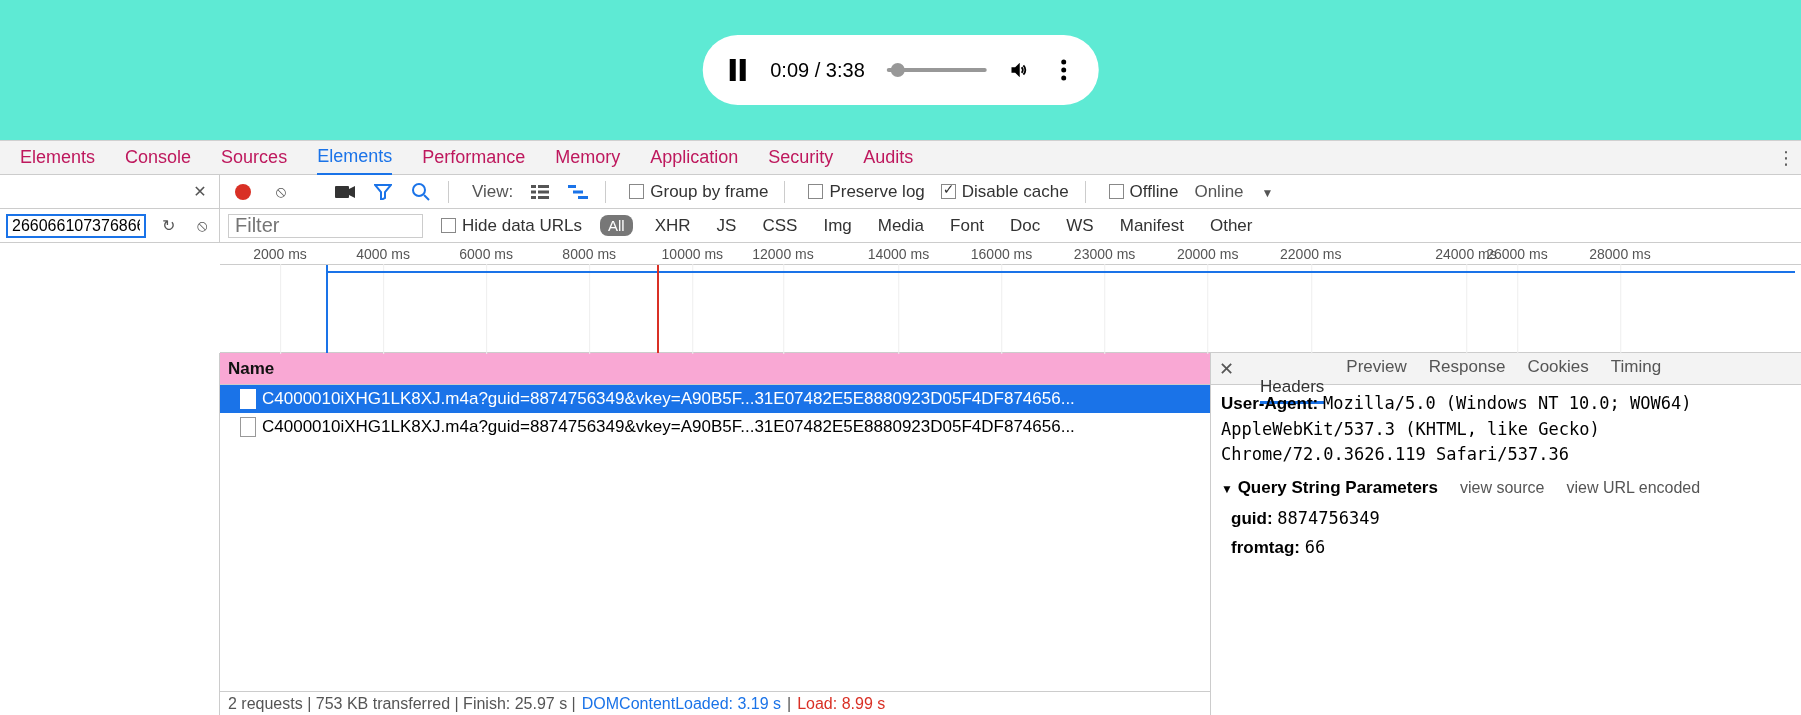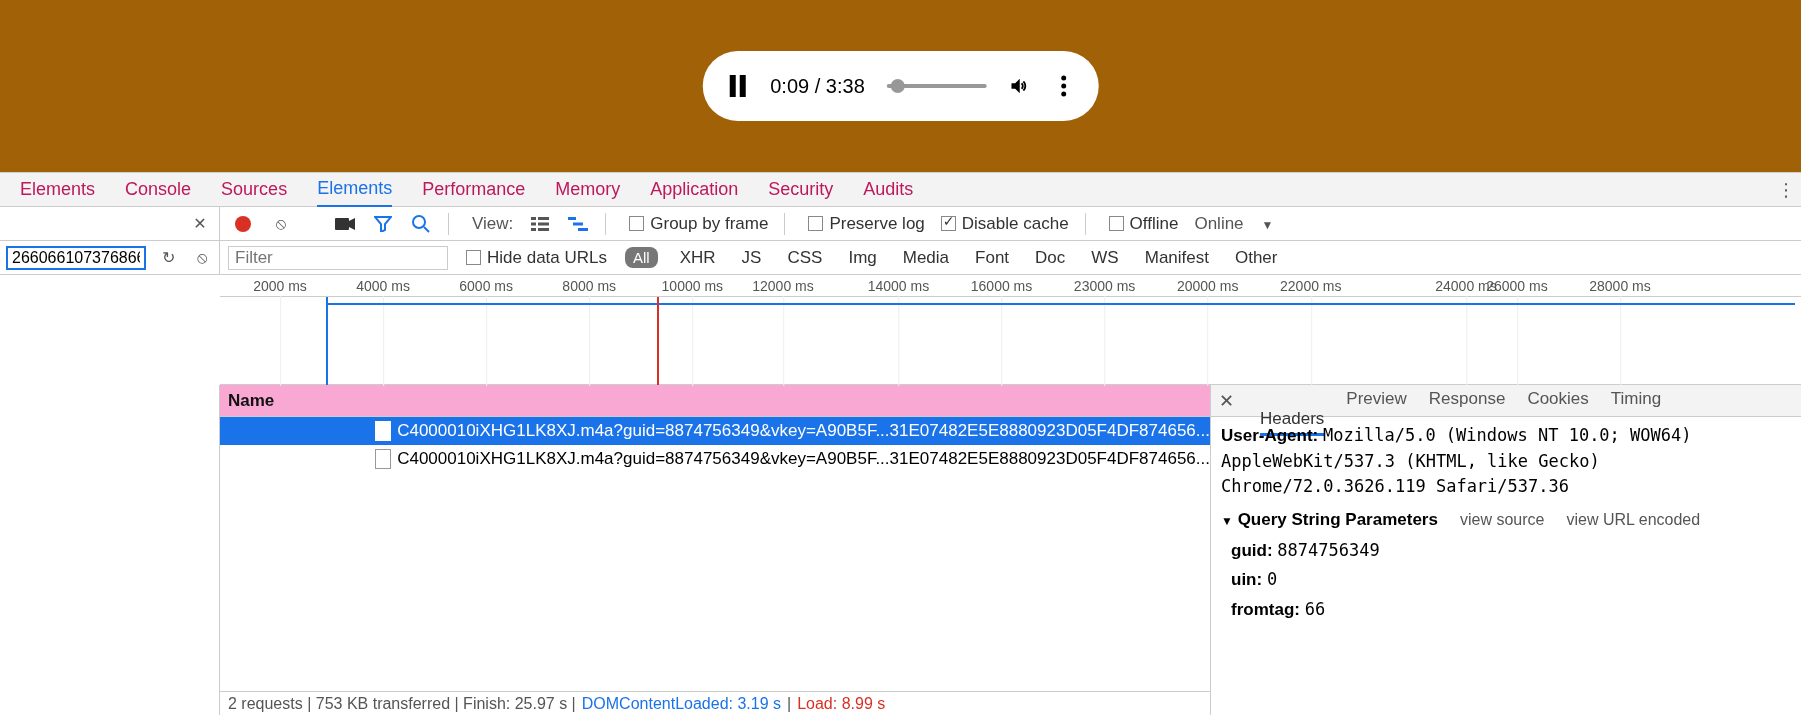--- a/index.html
+++ b/index.html
@@ -1,17 +1,17 @@
 <!DOCTYPE html>
 <html><head>
 <meta charset="utf-8">
 <style>
   * { box-sizing: border-box; margin: 0; padding: 0; font-family: "Segoe UI", Arial, sans-serif; }
   body { width: 1801px; height: 715px; overflow: hidden; background: #fff; display: flex; flex-direction: column; }
-  .black-area { background: #a16207; height: 172px; position: relative; }
+  .black-area { background: #5eead4; height: 140px; position: relative; }
   .media-pill { position: absolute; left: 50%; top: 50%; transform: translate(-50%, -50%); background: #fff; border-radius: 40px; height: 70px; display: flex; align-items: center; padding: 0 24px; gap: 22px; }
   .media-pill .time { font-size: 20px; color: #000; }
   .media-pill .track { width: 100px; height: 4px; background: #000; border-radius: 2px; position: relative; opacity: .4; }
   .media-pill .track::before { content: ""; position: absolute; left: 4px; top: -5px; width: 14px; height: 14px; background: #000; border-radius: 50%; }
   .media-pill svg { display: block; }
 
   .devtools { flex: 1; display: flex; flex-direction: column; border-top: 1px solid #d0d0d0; min-height: 0; }
   .tabs-row { display: flex; align-items: center; height: 34px; border-bottom: 1px solid #ccc; background: #f3f3f3; padding-left: 20px; gap: 30px; }
   .tabs-row .tab { font-size: 18px; color: #be185d; padding: 6px 0; cursor: pointer; }
   .tabs-row .tab.active { color: #1a73e8; border-bottom: 3px solid #1a73e8; }
@@ -27,38 +27,38 @@
   .vlabel { font-size: 17px; color: #555; }
   .cb { width: 15px; height: 15px; border: 1px solid #888; display: inline-block; vertical-align: middle; margin-right: 6px; position: relative; }
   .cb.checked::after { content: "✓"; position: absolute; top: -4px; left: 1px; font-size: 14px; color: #333; }
   .chk-wrap { font-size: 17px; color: #333; display: inline-flex; align-items: center; }
   .drop-ind { font-size: 12px; color: #555; margin-left: 18px; }
 
   .filter-row { display: flex; align-items: center; height: 34px; border-bottom: 1px solid #ccc; }
   .filter-row .left-box2 { width: 220px; display: flex; align-items: center; gap: 12px; padding: 0 6px; height: 100%; border-right: 1px solid #ccc; }
   .filter-row .left-box2 input { width: 140px; height: 24px; border: 2px solid #1a73e8; font-size: 16px; padding: 0 4px; }
   .filter-row .right { display: flex; align-items: center; gap: 18px; padding-left: 8px; height: 100%; }
-  .filter-row .right input.filter { width: 220px; height: 24px; border: 1px solid #ccc; font-size: 17px; padding: 0 6px; color: #888; }
+  .filter-row .right input.filter { width: 195px; height: 24px; border: 1px solid #ccc; font-size: 20px; padding: 0 6px; color: #888; }
   .cat { font-size: 17px; color: #333; padding: 2px 4px; }
   .cat.pill { background: #777; color: #fff; border-radius: 8px; padding: 2px 8px; font-size: 15px; }
 
   .timeline { height: 110px; border-bottom: 1px solid #ccc; margin-left: 220px; position: relative; background: #fff; }
   .timeline .ruler { height: 22px; border-bottom: 1px solid #ccc; position: relative; }
   .timeline .tick { position: absolute; top: 3px; font-size: 14px; color: #555; transform: translateX(-50%); }
   .timeline .tick::after { content: ""; position: absolute; left: 50%; top: 18px; width: 1px; height: 90px; background: #eee; }
   .timeline .blue-line { position: absolute; top: 28px; left: 106px; right: 6px; height: 2px; background: #1a73e8; }
   .timeline .red-bar { position: absolute; top: 22px; left: 437px; width: 2px; height: 88px; background: #d93025; }
   .timeline .blue-bar { position: absolute; top: 22px; left: 106px; width: 2px; height: 88px; background: #1a73e8; }
 
   .split { display: flex; flex: 1; min-height: 0; }
   .split .left-gutter { width: 220px; border-right: 1px solid #ccc; }
   .split .requests { flex: 1; display: flex; flex-direction: column; border-right: 1px solid #ccc; min-width: 0; }
   .req-header { height: 32px; border-bottom: 1px solid #ccc; display: flex; align-items: center; padding-left: 8px; font-size: 17px; color: #111; font-weight: 600; background: #f9a8d4; }
   .req-list { flex: 1; overflow: hidden; }
-  .req-row { height: 28px; display: flex; align-items: center; padding-left: 12px; gap: 6px; font-size: 17px; white-space: nowrap; overflow: hidden; justify-content: flex-end; }
+  .req-row { height: 28px; display: flex; align-items: center; padding-left: 20px; gap: 6px; font-size: 17px; white-space: nowrap; overflow: hidden; }
   .req-row .file-ico { width: 16px; height: 20px; border: 1px solid #999; background: #fff; position: relative; flex-shrink: 0; }
   .req-row.sel { background: #1a73e8; color: #fff; }
   .req-row.sel .file-ico { border-color: #fff; }
 
   .details { width: 590px; display: flex; flex-direction: column; min-width: 0; }
   .detail-tabs { height: 32px; display: flex; align-items: center; gap: 22px; padding-left: 8px; border-bottom: 1px solid #ccc; background: #f3f3f3; font-size: 17px; }
   .detail-tabs .x { color: #555; font-size: 18px; margin-right: 4px; }
   .detail-tabs .dtab { color: #555; padding-bottom: 4px; }
   .detail-tabs .dtab.active { color: #333; border-bottom: 3px solid #1a73e8; margin-top: 44px; }
   .detail-body { flex: 1; padding: 6px 10px; overflow: hidden; font-size: 17px; }
@@ -272,18 +272,17 @@
         <div class="hdr-line">
           <span class="hdr-name">User-Agent:</span>
           <span class="mono">Mozilla/5.0 (Windows NT 10.0; WOW64) AppleWebKit/537.3 (KHTML, like Gecko) Chrome/72.0.3626.119 Safari/537.36</span>
         </div>
         <div class="section-title">
           <span><span class="tri">▼</span> <span>Query String Parameters</span></span>
           <span class="aux">view source</span>
           <span class="aux">view URL encoded</span>
         </div>
         <div class="kv"><b>guid:</b> <span class="mono">8874756349</span></div>
-        <div class="kv"><b>uin:</b> <span class="mono">0</span></div>
         <div class="kv"><b>fromtag:</b> <span class="mono">66</span></div>
       </div>
     </div>
   </div>
 </div>
 
 </body></html>

